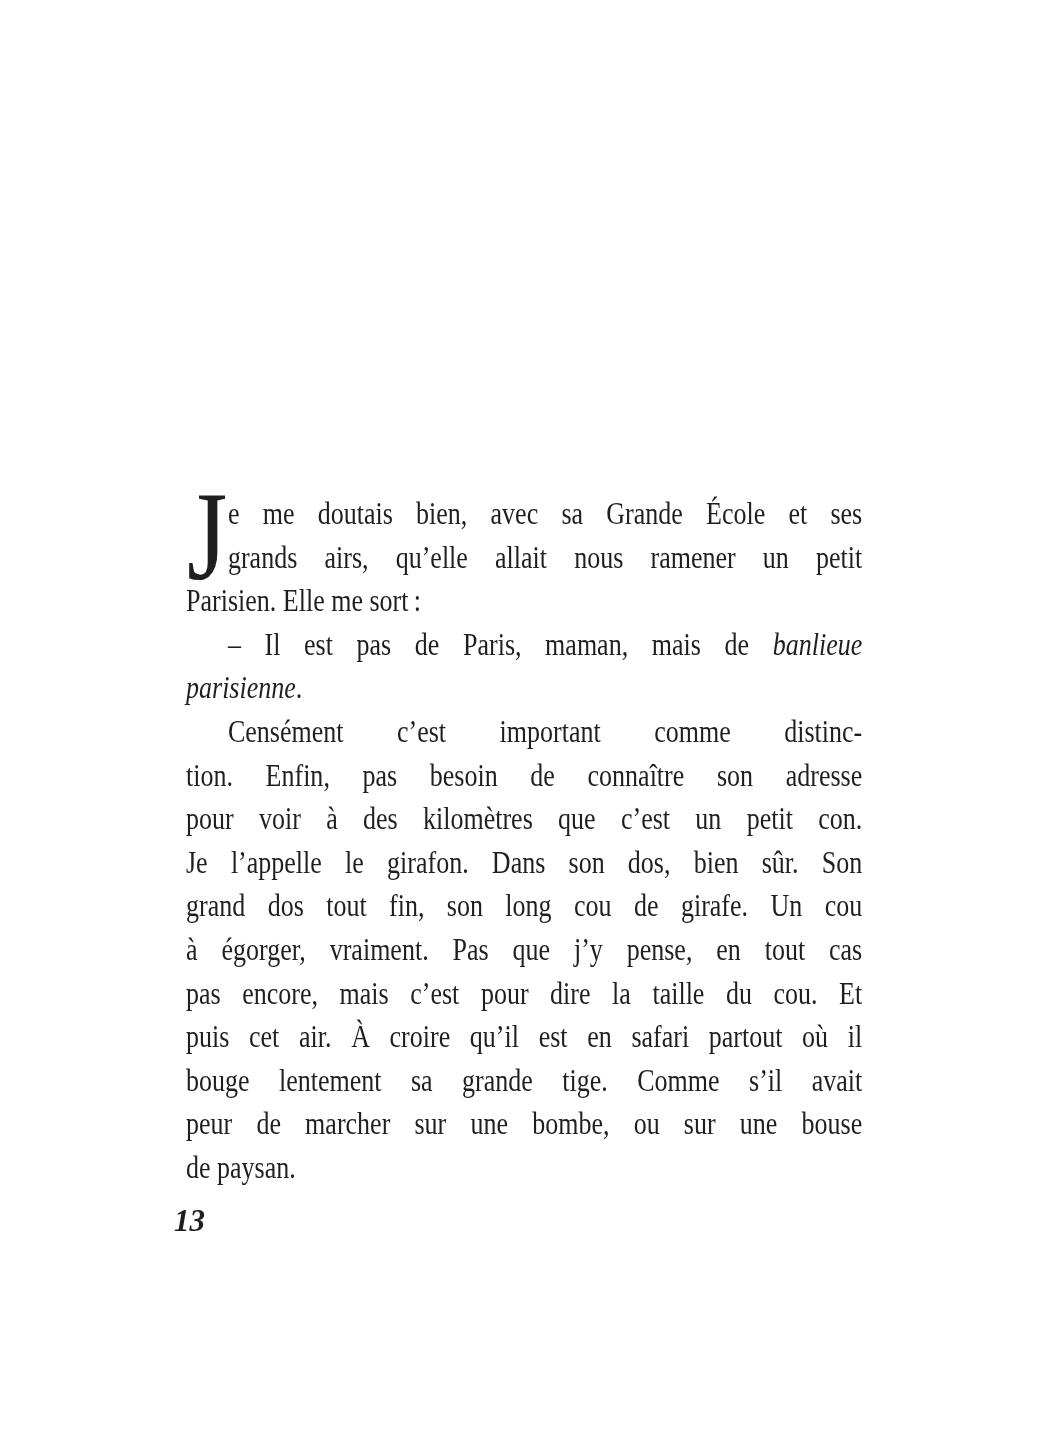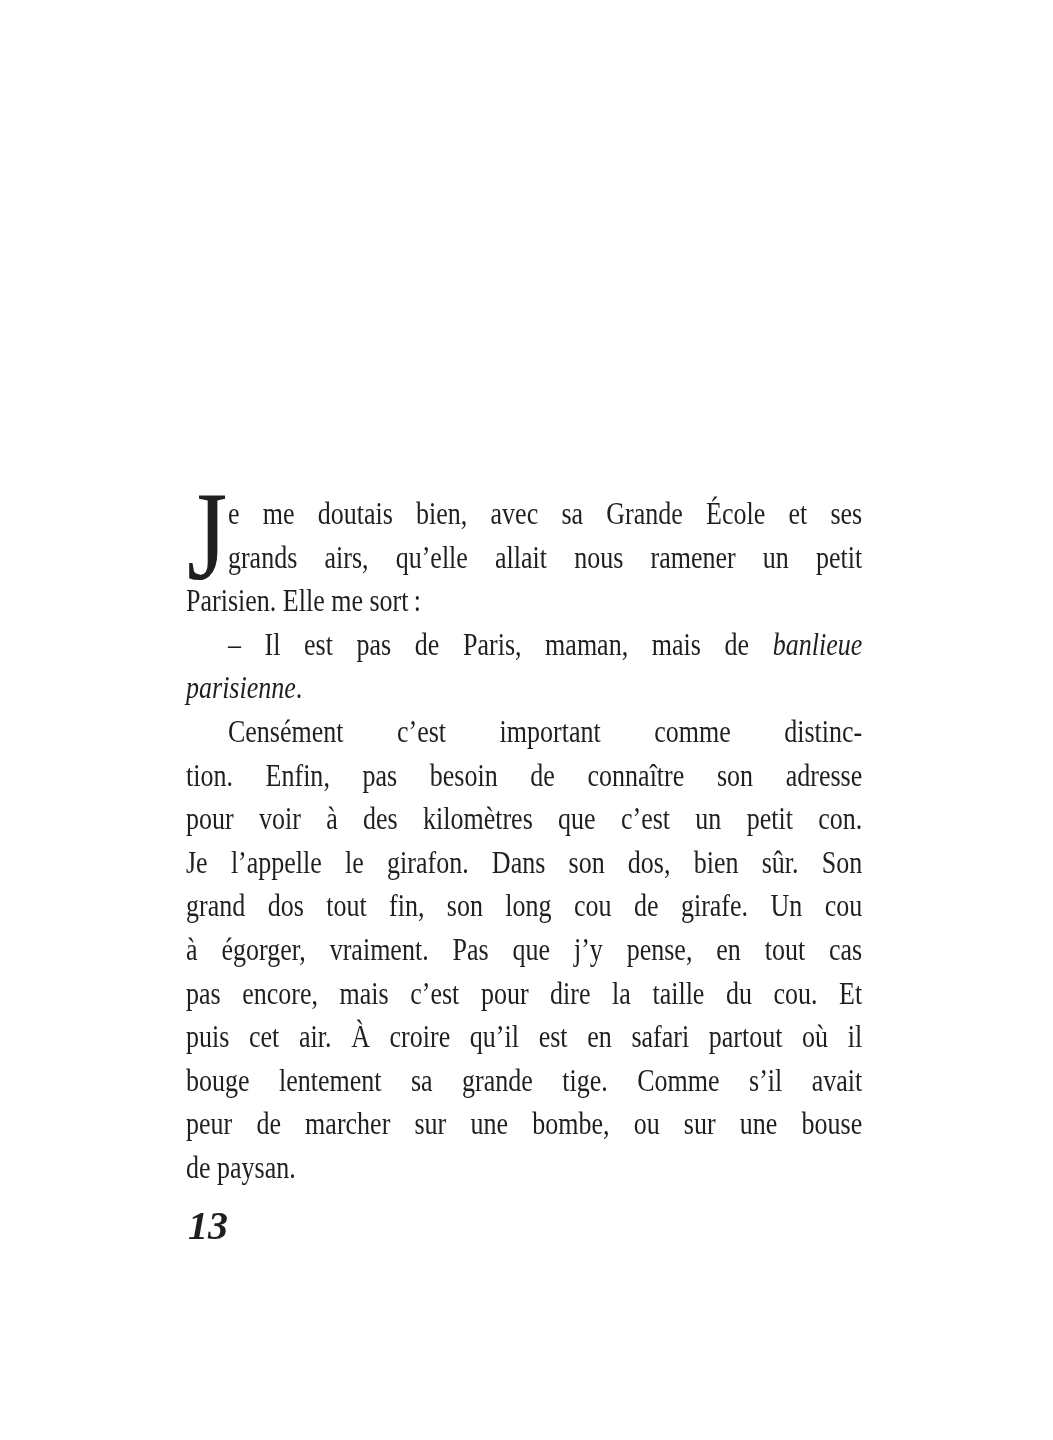--- a/index.html
+++ b/index.html
@@ -41,23 +41,23 @@
     text-align: justify;
     text-align-last: justify;
     white-space: normal;
   }
   .line.last { text-align-last: left; }
   .line.indent { padding-left: 50px; }
   .line.shortened { padding-left: 50px; }
   .italic { font-style: italic; }
   .page-number {
     position: absolute;
-    left: 188px;
+    left: 174px;
     top: 1202px;
-    font-size: 40px;
+    font-size: 31px;
     line-height: 1.2;
     font-style: italic;
     font-weight: bold;
   }
 </style>
 </head>
 <body>
 
 <div class="page" style="background: rgb(255, 255, 255); color: rgb(31, 31, 31);">
   <div class="drop-cap">J</div>

